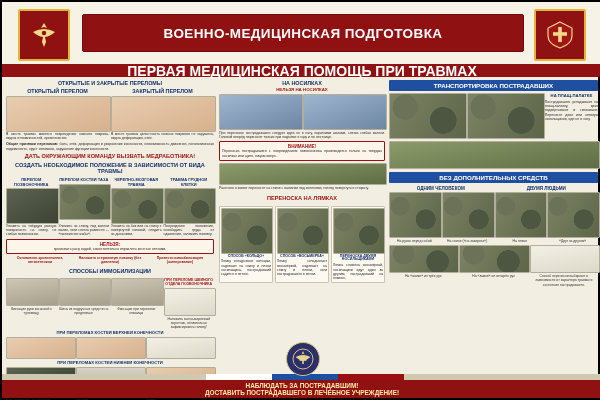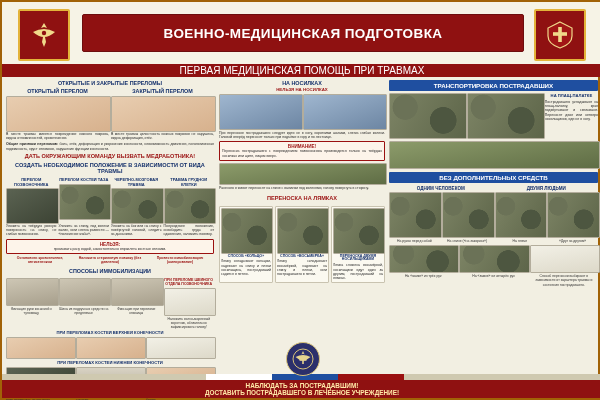--- a/index.html
+++ b/index.html
@@ -5,21 +5,21 @@
   html,body{margin:0;padding:0;}
   body{
     width:600px;height:400px;overflow:hidden;
     background:#ffffff;
     font-family:"Liberation Sans", sans-serif;
   }
   .poster{
     position:relative;width:600px;height:400px;
     background:#f2efe2;
     box-sizing:border-box;
-    border:2px solid #a16207;
+    border:2px solid #000000;
   }
   
   .topband{
     position:absolute;left:0;top:0;width:600px;height:62px;
     background:#f6f3e6;
   }
   .emblem-box{
     position:absolute;width:48px;height:48px;top:7px;
     background:#8f1111;border:2px solid #e3b33a;border-radius:2px;
     display:flex;align-items:center;justify-content:center;
@@ -37,21 +37,21 @@
   }
   .title-bar span{
     color:#ffffff;font-size:13.5px;font-weight:bold;letter-spacing:.4px;
     text-transform:uppercase;
   }
   .redstripe{
     position:absolute;left:0;top:62px;width:600px;height:13px;
     background:#8f1111;
     display:flex;align-items:center;justify-content:center;
   }
-  .redstripe span{color:#fff;font-size:10px;font-weight:normal;text-transform:uppercase;}
+  .redstripe span{color:#fff;font-size:14px;font-weight:bold;text-transform:uppercase;}
   
   .body{
     position:absolute;left:0;top:75px;width:600px;height:307px;
     display:flex;
   }
   .col{box-sizing:border-box;}
   .colL{width:215px;padding:3px 3px 0 4px;}
   .colM{width:170px;padding:3px 2px 0 2px;}
   .colR{width:215px;padding:3px 4px 0 2px;}
 

